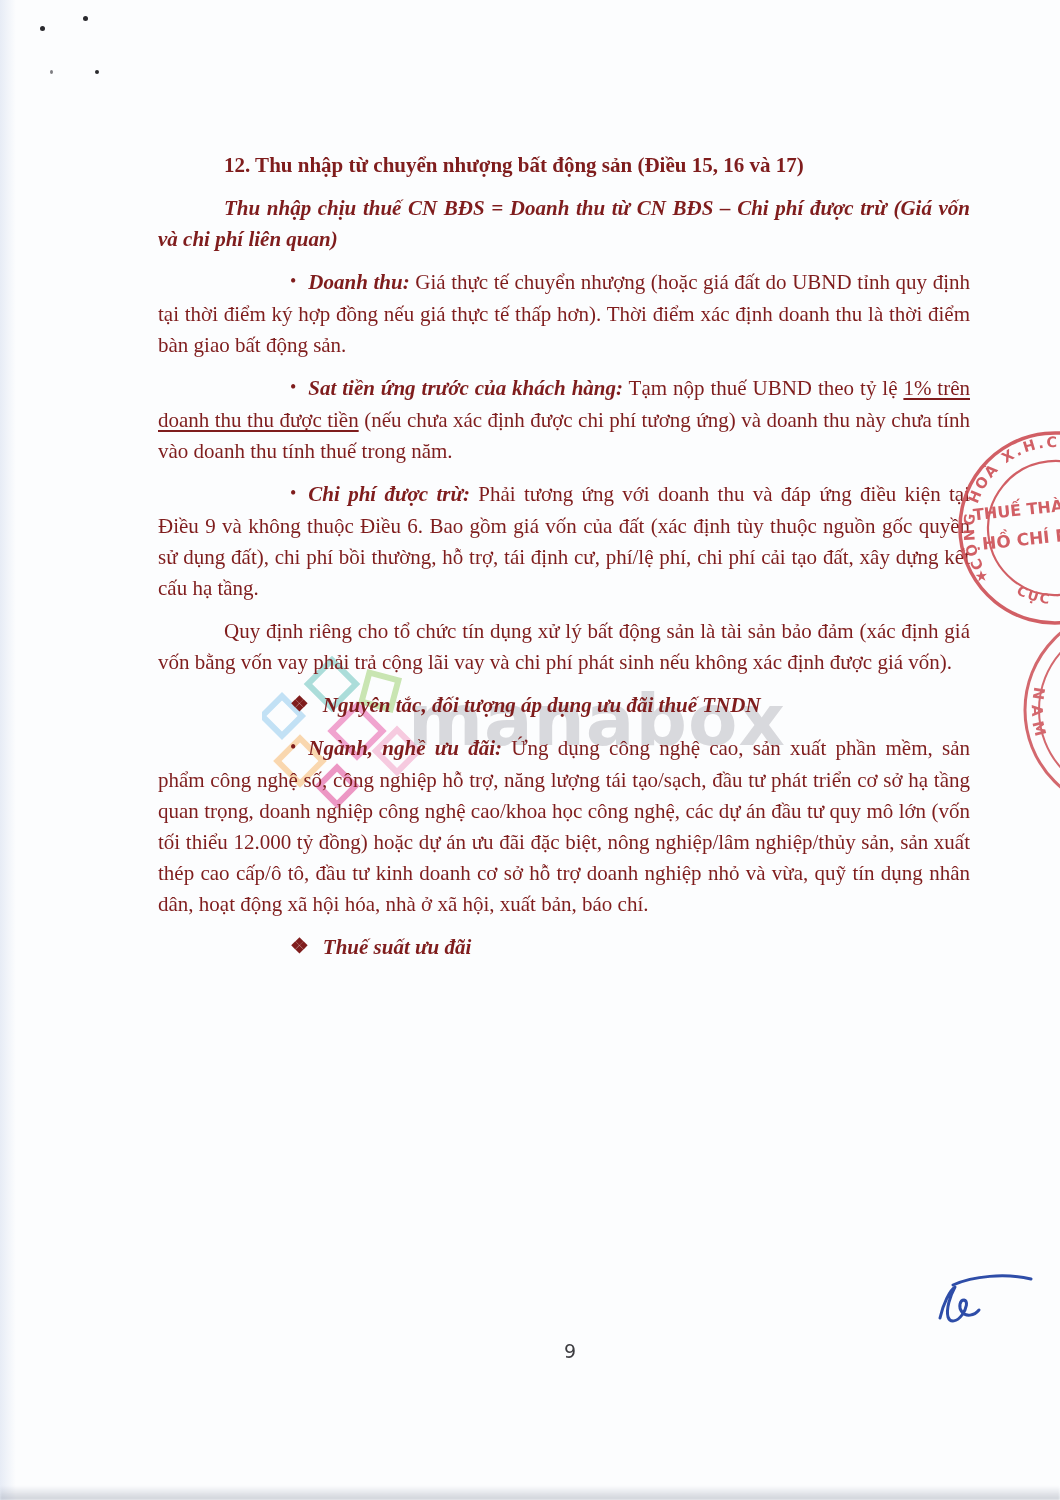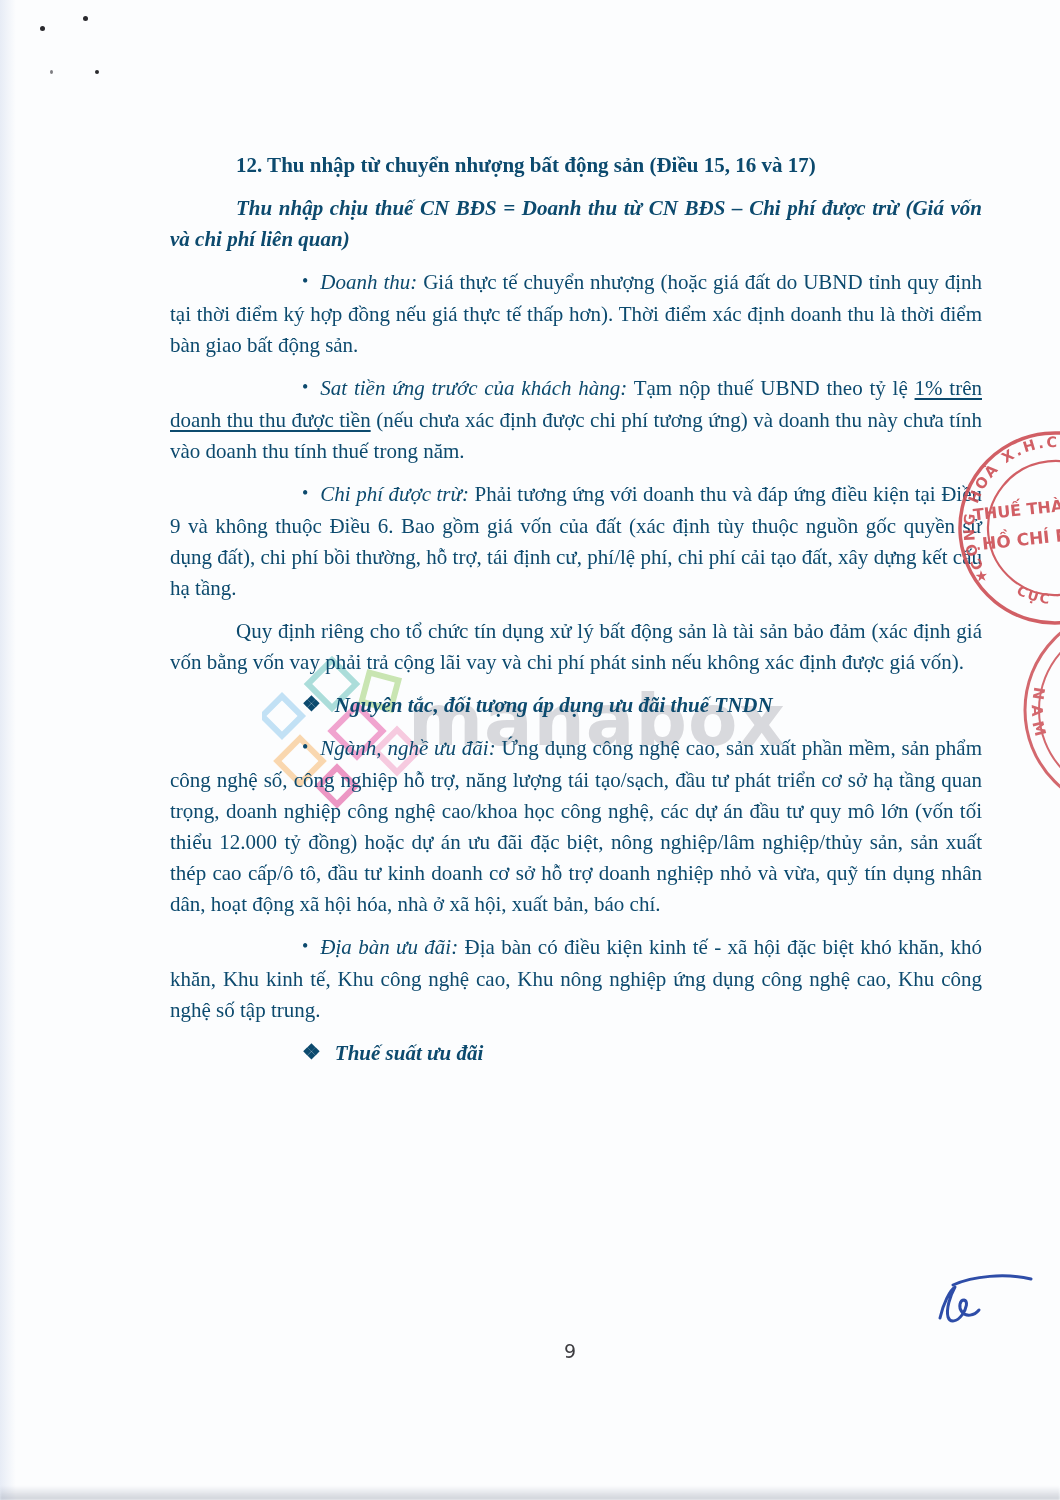--- a/index.html
+++ b/index.html
@@ -18,30 +18,30 @@
   }
   .bottom-shadow{
     position:absolute;left:0;right:0;bottom:0;height:14px;
     background:linear-gradient(to top, rgba(148,155,170,.45), rgba(148,155,170,0));
     filter:blur(1px);
   }
   .speck{position:absolute;background:#2a2a2e;border-radius:50%;}
 
   
   .content{
-    position:absolute;left:170px;top:150px;width:812px;
-    font-size:21px;line-height:31px;color:#0c4a6e;
+    position:absolute;left:158px;top:150px;width:812px;
+    font-size:21px;line-height:31px;color:#7f1d1d;
     text-align:justify;
     z-index:2;
   }
   .content p{margin:0 0 12px;text-indent:66px;}
   .h12, .h13{font-weight:bold;}
   .h13{margin-top:4px !important;}
   .formula{font-weight:bold;font-style:italic;}
-  .lbl{font-weight:normal;font-style:italic;margin-top:8px;}
+  .lbl{font-weight:bold;font-style:italic;margin-top:8px;}
   .sub{font-weight:bold;font-style:italic;margin-top:2px !important;}
   .marker{font-style:normal;display:inline-block;transform:translateY(-1px);margin-right:14px;}
   .bdot{display:inline-block;margin-right:12px;transform:translateY(-2px);font-size:18px;}
   .u{text-decoration:underline;text-underline-offset:3px;}
 
   
   .watermark{position:absolute;z-index:1;pointer-events:none;}
   .wm-text{
     position:absolute;left:408px;top:678px;
     font-family:"DejaVu Sans", sans-serif;
@@ -113,23 +113,20 @@
 
 
     <p class="sub">
       <span class="marker">❖</span><span>Nguyên tắc, đối tượng áp dụng ưu đãi thuế TNDN</span>
     </p>
 
     <p>
       <span class="bdot">•</span><span class="lbl">Ngành, nghề ưu đãi:</span><span> Ứng dụng công nghệ cao, sản xuất phần mềm, sản phẩm công nghệ số, công nghiệp hỗ trợ, năng lượng tái tạo/sạch, đầu tư phát triển cơ sở hạ tầng quan trọng, doanh nghiệp công nghệ cao/khoa học công nghệ, các dự án đầu tư quy mô lớn (vốn tối thiểu 12.000 tỷ đồng) hoặc dự án ưu đãi đặc biệt, nông nghiệp/lâm nghiệp/thủy sản, sản xuất thép cao cấp/ô tô, đầu tư kinh doanh cơ sở hỗ trợ doanh nghiệp nhỏ và vừa, quỹ tín dụng nhân dân, hoạt động xã hội hóa, nhà ở xã hội, xuất bản, báo chí.</span>
     </p>
 
-    <p>
-      <span class="bdot">•</span><span class="lbl">Địa bàn ưu đãi:</span><span> Địa bàn có điều kiện kinh tế - xã hội đặc biệt khó khăn, khó khăn, Khu kinh tế, Khu công nghệ cao, Khu nông nghiệp ứng dụng công nghệ cao, Khu công nghệ số tập trung.</span>
-    </p>
 
     <p class="sub">
       <span class="marker">❖</span><span>Thuế suất ưu đãi</span>
     </p>
 
   </div>
 
   <svg class="stamp1" width="235" height="235" viewBox="0 0 235 235">
     <g transform="rotate(-6 115 115)" stroke="#cd4f55" fill="#cd4f55">
       <circle cx="115" cy="115" r="95" fill="none" stroke-width="3.5"></circle>

